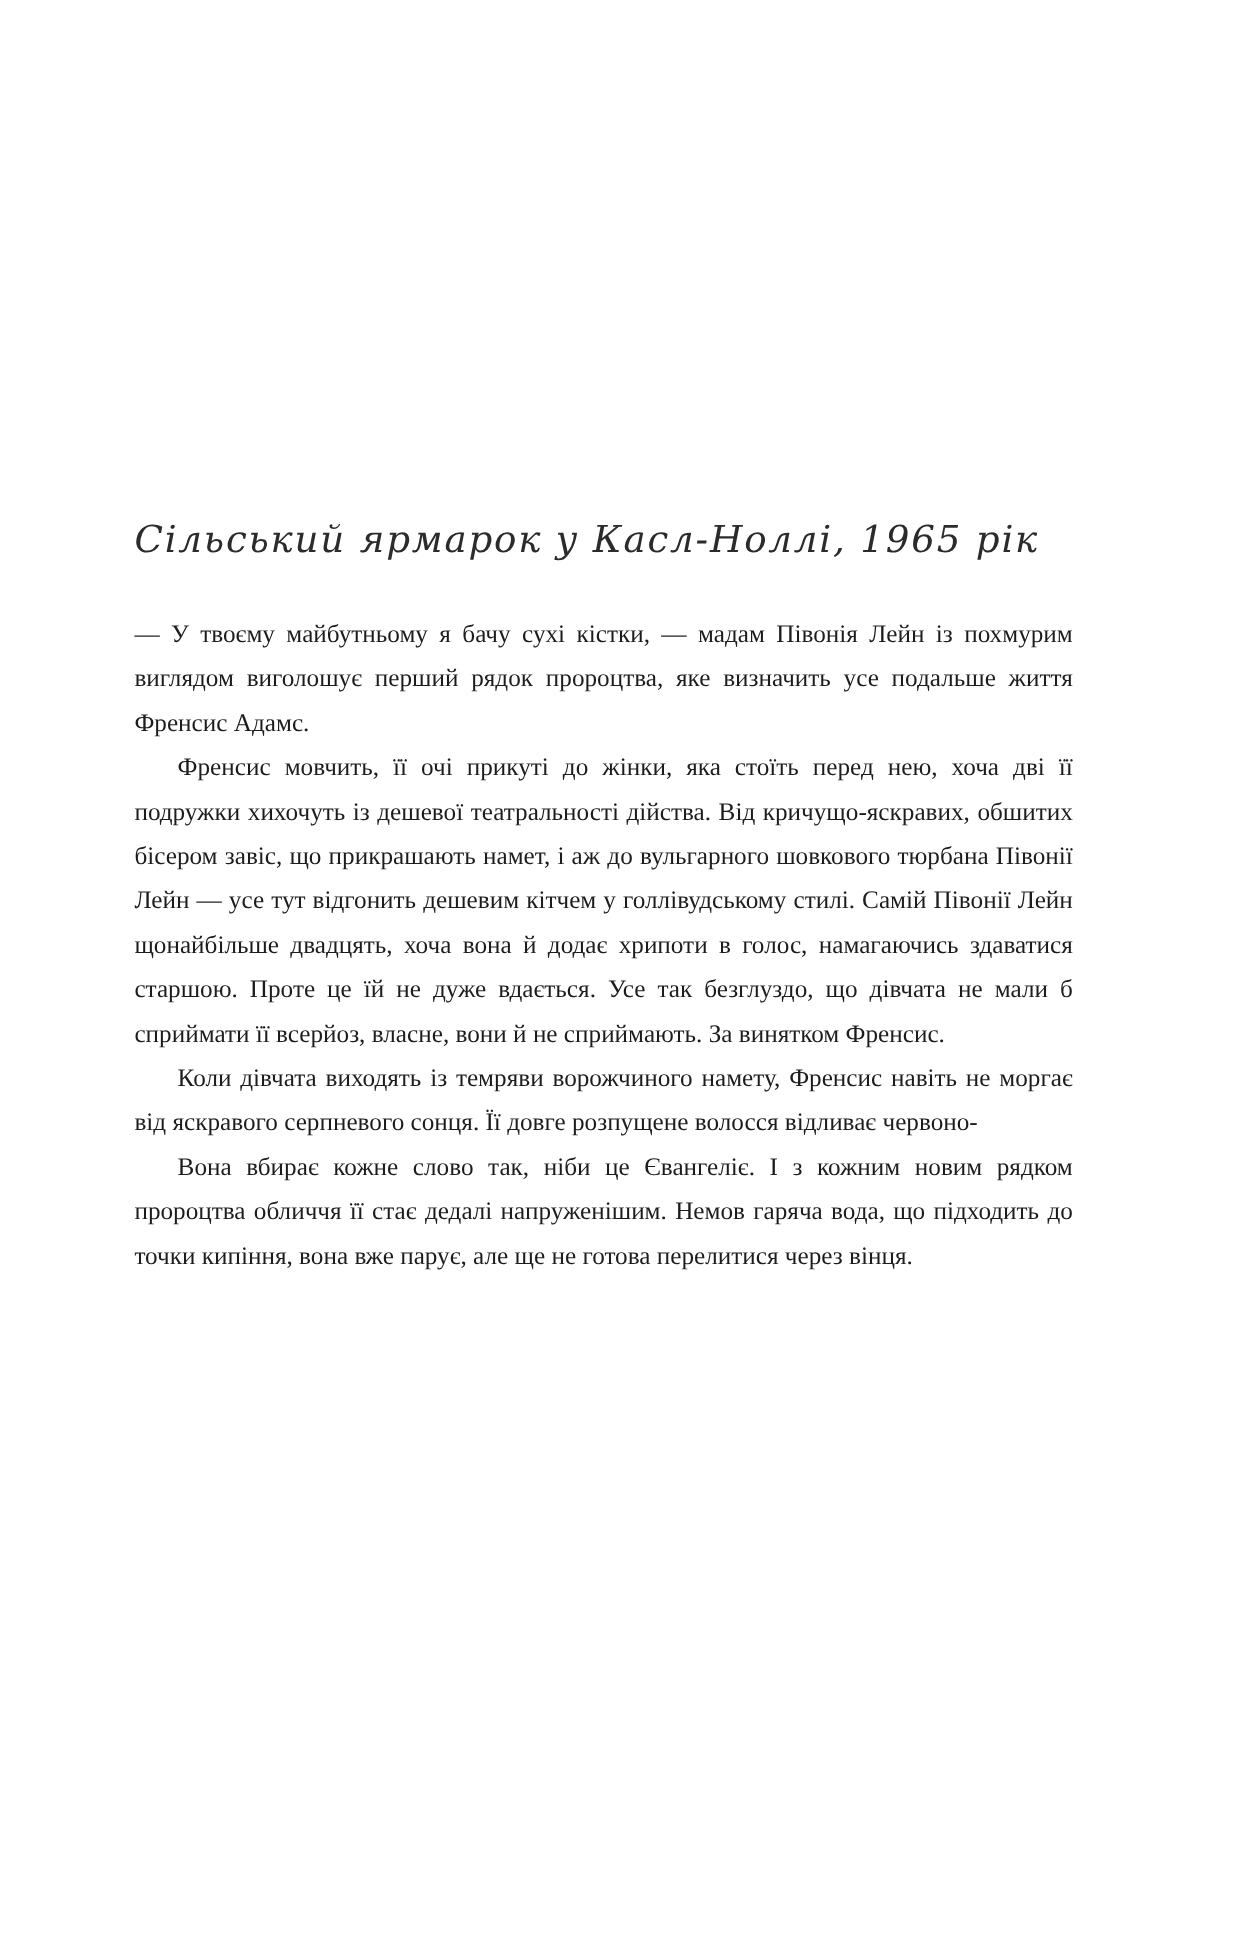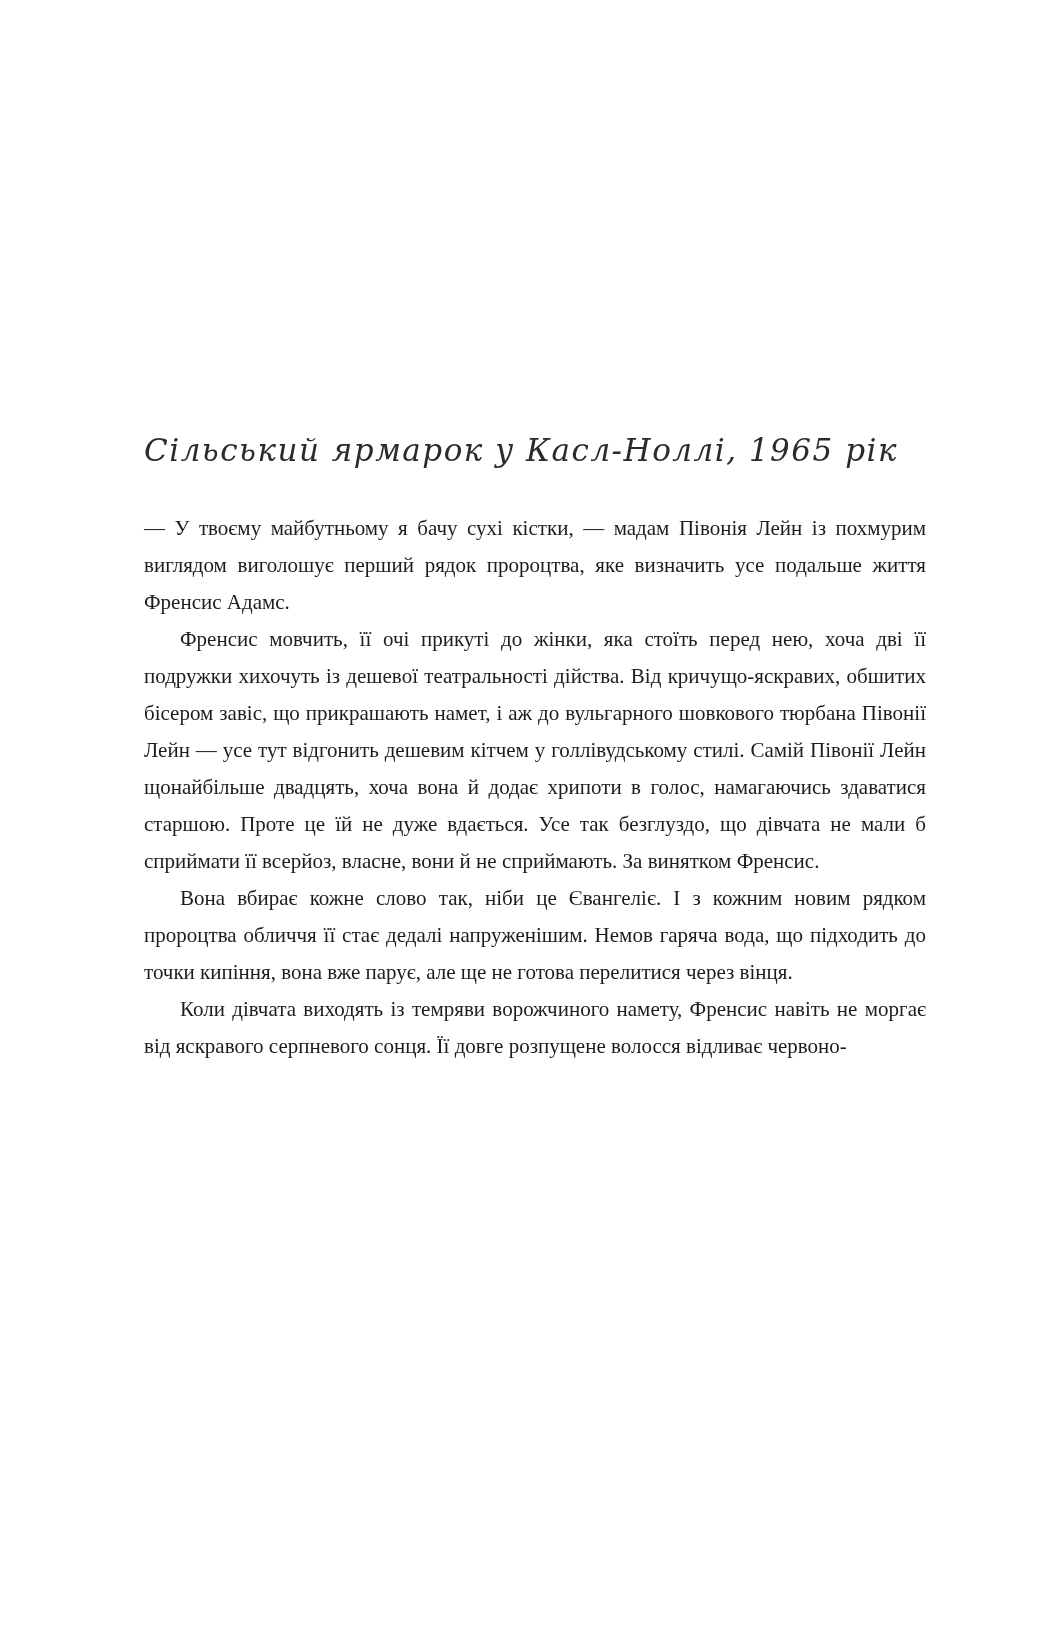--- a/index.html
+++ b/index.html
@@ -10,21 +10,21 @@
   .page {
     position: relative;
     width: 1040px;
     height: 1630px;
     background: #ffffff;
     overflow: hidden;
     color: #1c1c1e;
   }
   .content {
     position: absolute;
-    left: 144px;
+    left: 112px;
     top: 432px;
     width: 782px;
   }
   .chapter-heading {
     font-family: "DejaVu Serif", serif;
     font-style: italic;
     font-weight: 400;
     font-size: 31px;
     letter-spacing: 1.5px;
     color: #2b2b2d;
@@ -45,17 +45,17 @@
 </style>
 </head>
 <body>
 
 <div class="page">
   <div class="content">
     <h1 class="chapter-heading">Сільський ярмарок у Касл-Ноллі, 1965 рік</h1>
     <div class="body-text">
       <p class="no-indent">— У твоєму майбутньому я бачу сухі кістки, — мадам Півонія Лейн із похмурим виглядом виголошує перший рядок пророцтва, яке визначить усе подальше життя Френсис Адамс.</p>
       <p>Френсис мовчить, її очі прикуті до жінки, яка стоїть перед нею, хоча дві її подружки хихочуть із дешевої театральності дійства. Від кричущо-яскравих, обшитих бісером завіс, що прикрашають намет, і аж до вульгарного шовкового тюрбана Півонії Лейн — усе тут відгонить дешевим кітчем у голлівудському стилі. Самій Півонії Лейн щонайбільше двадцять, хоча вона й додає хрипоти в голос, намагаючись здаватися старшою. Проте це їй не дуже вдається. Усе так безглуздо, що дівчата не мали б сприймати її всерйоз, власне, вони й не сприймають. За винятком Френсис.</p>
+      <p>Коли дівчата виходять із темряви ворожчиного намету, Френсис навіть не моргає від яскравого серпневого сонця. Її довге розпущене волосся відливає червоно-</p>
       <p>Вона вбирає кожне слово так, ніби це Євангеліє. І з кожним новим рядком пророцтва обличчя її стає дедалі напруженішим. Немов гаряча вода, що підходить до точки кипіння, вона вже парує, але ще не готова перелитися через вінця.</p>
-      <p>Коли дівчата виходять із темряви ворожчиного намету, Френсис навіть не моргає від яскравого серпневого сонця. Її довге розпущене волосся відливає червоно-</p>
     </div>
   </div>
 </div>
 
 </body></html>

